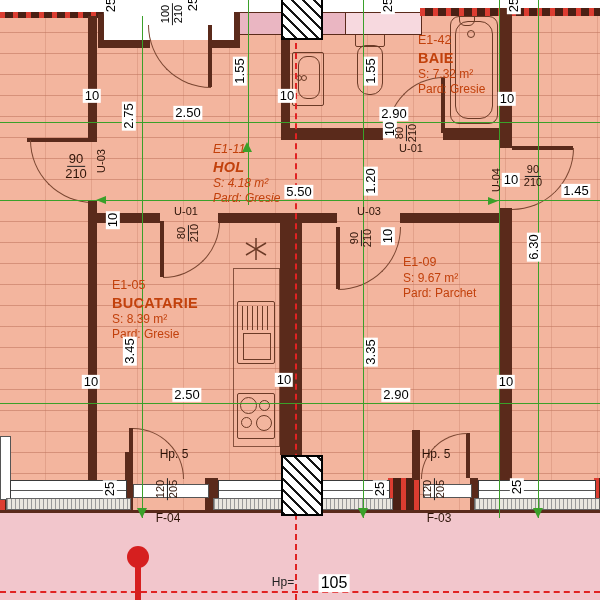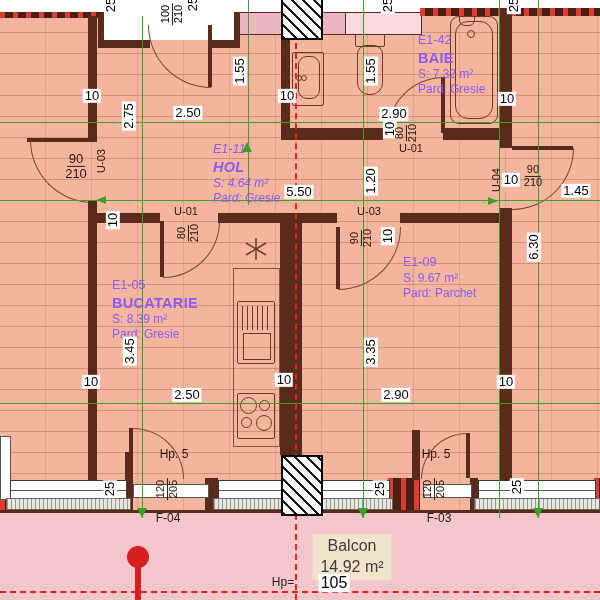--- a/index.html
+++ b/index.html
@@ -31,21 +31,21 @@
   .arc{position:absolute;border:0 solid #7a4631;z-index:9;}
   .leaf{position:absolute;background:#5a2a1b;z-index:9;}
   .fixture{position:absolute;border:1.5px solid #6b3a26;z-index:8;border-radius:2px;}
   .dim{position:absolute;font:13px/1.1 "Liberation Sans",sans-serif;background:#fff;color:#000;
     padding:0 2px;white-space:nowrap;transform:translate(-50%,-50%);z-index:30;}
   .rot{transform:translate(-50%,-50%) rotate(-90deg);}
   .plain{background:transparent;color:#2e1408;}
   .sm{font-size:11px;}
   .frac{display:flex;flex-direction:column;align-items:center;line-height:1.05;}
   .frac .ft{border-bottom:1px solid #222;padding:0 2px;}
-  .room{position:absolute;color:#8b5cf6;z-index:25;line-height:1.25;}
+  .room{position:absolute;color:#c2410c;z-index:25;line-height:1.25;}
   .room .rid{font-size:12.5px;}
   .room .rname{font-size:14.5px;font-weight:bold;letter-spacing:.3px;}
   .room .rmeta{font-size:12px;}
   .balcon-box{position:absolute;left:352px;top:557px;transform:translate(-50%,-50%);
     background:#f2e4ca;color:#3e3e3e;font-size:16px;text-align:center;padding:2px 8px;
     line-height:1.3;z-index:25;}
   .tri{position:absolute;width:0;height:0;z-index:14;}
   .tri.down{border-left:5px solid transparent;border-right:5px solid transparent;border-top:10px solid #3aa02a;}
   .tri.up{border-left:5px solid transparent;border-right:5px solid transparent;border-bottom:10px solid #3aa02a;}
   .tri.left{border-top:4px solid transparent;border-bottom:4px solid transparent;border-right:10px solid #3aa02a;}
@@ -265,35 +265,31 @@
 
   <div class="room" style="left:418px;top:33px;">
     <div class="rid">E1-42</div>
     <div class="rname">BAIE</div>
     <div class="rmeta">S: 7.32 m²</div>
     <div class="rmeta">Pard: Gresie</div>
   </div>
   <div class="room" style="left:213px;top:142px;font-style:italic;">
     <div class="rid">E1-11</div>
     <div class="rname">HOL</div>
-    <div class="rmeta">S: 4.64 m²</div>
+    <div class="rmeta">S: 4.18 m²</div>
     <div class="rmeta">Pard: Gresie</div>
   </div>
   <div class="room" style="left:112px;top:278px;">
     <div class="rid">E1-05</div>
     <div class="rname">BUCATARIE</div>
     <div class="rmeta">S: 8.39 m²</div>
     <div class="rmeta">Pard: Gresie</div>
   </div>
   <div class="room" style="left:403px;top:255px;">
     <div class="rid">E1-09</div>
     <div class="rmeta">S: 9.67 m²</div>
     <div class="rmeta">Pard: Parchet</div>
   </div>
 
-  <div class="balcon-box">
-    <div>Balcon</div>
-    <div>14.92 m²</div>
-  </div>
   <div class="dim plain" style="left:283px;top:583px;font-size:12px;color:#222;">Hp=</div>
   <div class="dim" style="left:314px;top:583px;font-size:16px;margin-left:20px;">105</div>
 
 </div>
 
 </body></html>

